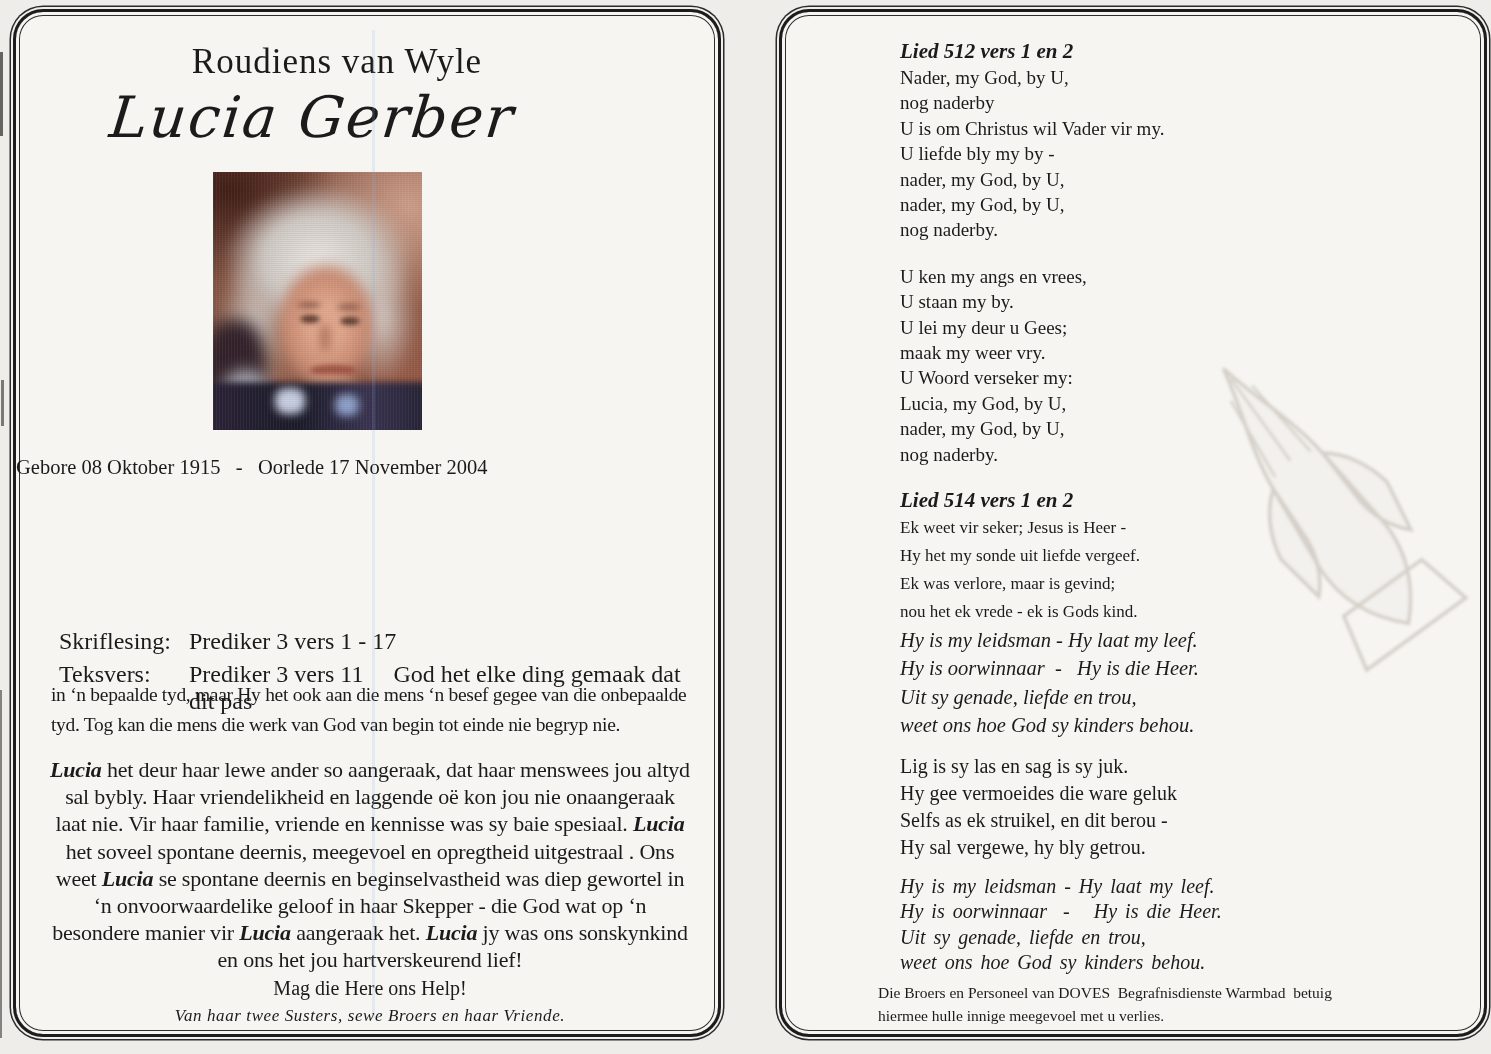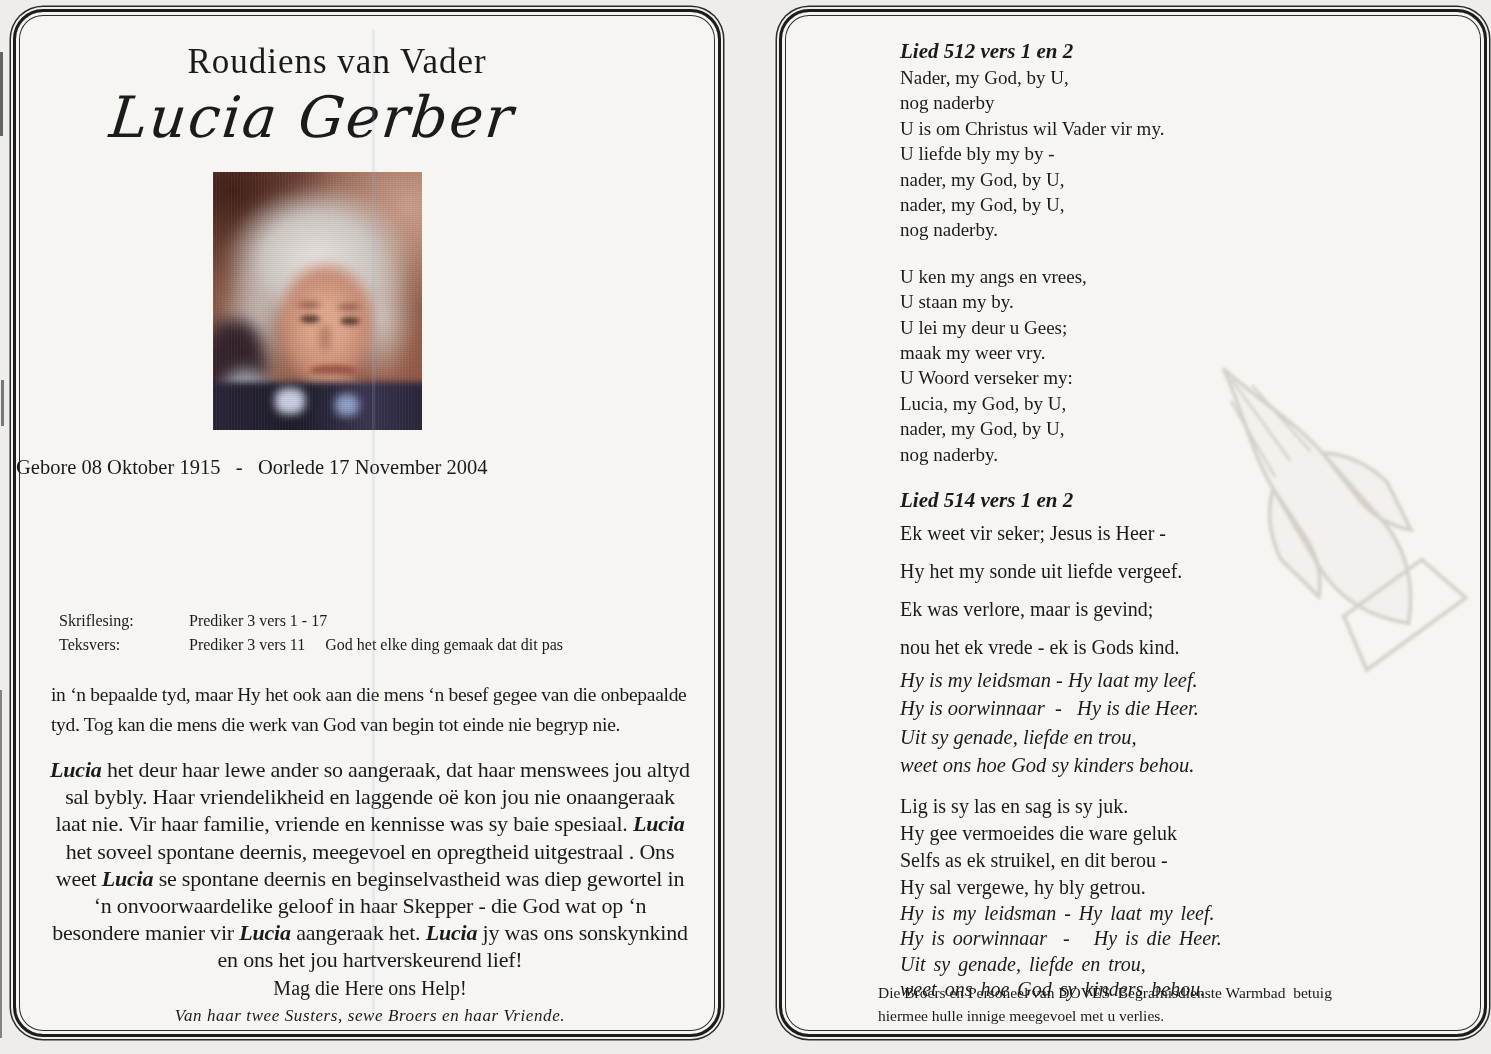--- a/index.html
+++ b/index.html
@@ -81,44 +81,44 @@
       repeating-linear-gradient(90deg, rgba(255,255,255,.05) 0 1px, transparent 1px 3px);
   }
   .dates{
     position:absolute;top:444px;left:0;right:40px;text-align:left;
     font-size:20.5px;white-space:pre-wrap;
   }
   .service{
     position:absolute;top:504px;left:32px;right:30px;
     font-size:19.5px;line-height:26px;white-space:pre-wrap;
   }
-  .readings{position:absolute;top:600px;left:43px;right:16px;font-size:16px;}
+  .readings{position:absolute;top:616px;left:43px;right:16px;font-size:24px;}
   .reading-row{display:flex;margin-bottom:6px;}
   .reading-label{width:130px;flex:0 0 130px;}
   .reading-value{white-space:pre-wrap;}
   .teksvers-cont{
     position:absolute;top:668px;left:35px;right:11px;
     font-size:19.5px;line-height:29.5px;letter-spacing:-0.3px;
   }
   .tribute{position:absolute;top:744px;left:32px;right:26px;text-align:center;}
   .tribute-heading{font-size:26px;margin-bottom:9px;}
   .tribute-body{font-size:22px;line-height:27.2px;letter-spacing:-0.2px;}
   .rich-b{font-weight:bold;font-style:italic;}
   .closing{font-size:20px;margin-top:3px;}
   .attribution{font-size:17px;font-style:italic;margin-top:6px;letter-spacing:0.6px;}
 
   
   .hymns{position:absolute;top:26px;left:118px;right:24px;}
   .hymn-title{font-weight:bold;font-style:italic;font-size:21px;line-height:27px;}
   .stanza{white-space:pre-wrap;font-size:19px;}
   .h1s1{line-height:25.4px;margin:0 0 21px;}
   .h1s2{line-height:25.4px;margin:0 0 20px;}
-  .h2v1{font-size:20px;line-height:38px;}
+  .h2v1{font-size:17px;line-height:28px;}
   .h2r1{font-size:20.5px;line-height:28.2px;font-style:italic;margin-bottom:14px;}
-  .h2v2{font-size:20px;line-height:27px;}
+  .h2v2{font-size:20px;line-height:27px;margin-bottom:13px;}
   .h2r2{font-size:20px;line-height:25.5px;font-style:italic;word-spacing:3px;}
   .condolence{
     position:absolute;top:970px;left:96px;right:36px;
     font-size:15.5px;line-height:22.5px;white-space:pre-wrap;
   }
   .watermark{
     position:absolute;left:368px;top:315px;width:330px;height:350px;
     opacity:0.55;filter:blur(1.4px);
   }
 
@@ -129,21 +129,21 @@
   .art-3{left:0;top:690px;width:2px;height:348px;opacity:.5;}
   .blue-line{
     position:absolute;left:356px;top:18px;bottom:16px;width:3px;
     background:rgba(140,175,215,.16);
   }
 </style>
 </head>
 <body>
 
 <div class="card card-left">
-  <div class="pretitle">Roudiens van Vader</div>
+  <div class="pretitle">Roudiens van Wyle</div>
   <div class="name-script">
     <span>Lucia Gerber</span>
   </div>
 
   <div class="photo">
     <div class="ph-bg"></div>
     <div class="ph-hair"></div>
     <div class="ph-hair2"></div>
     <div class="ph-hair3"></div>
     <div class="ph-sh"></div>

